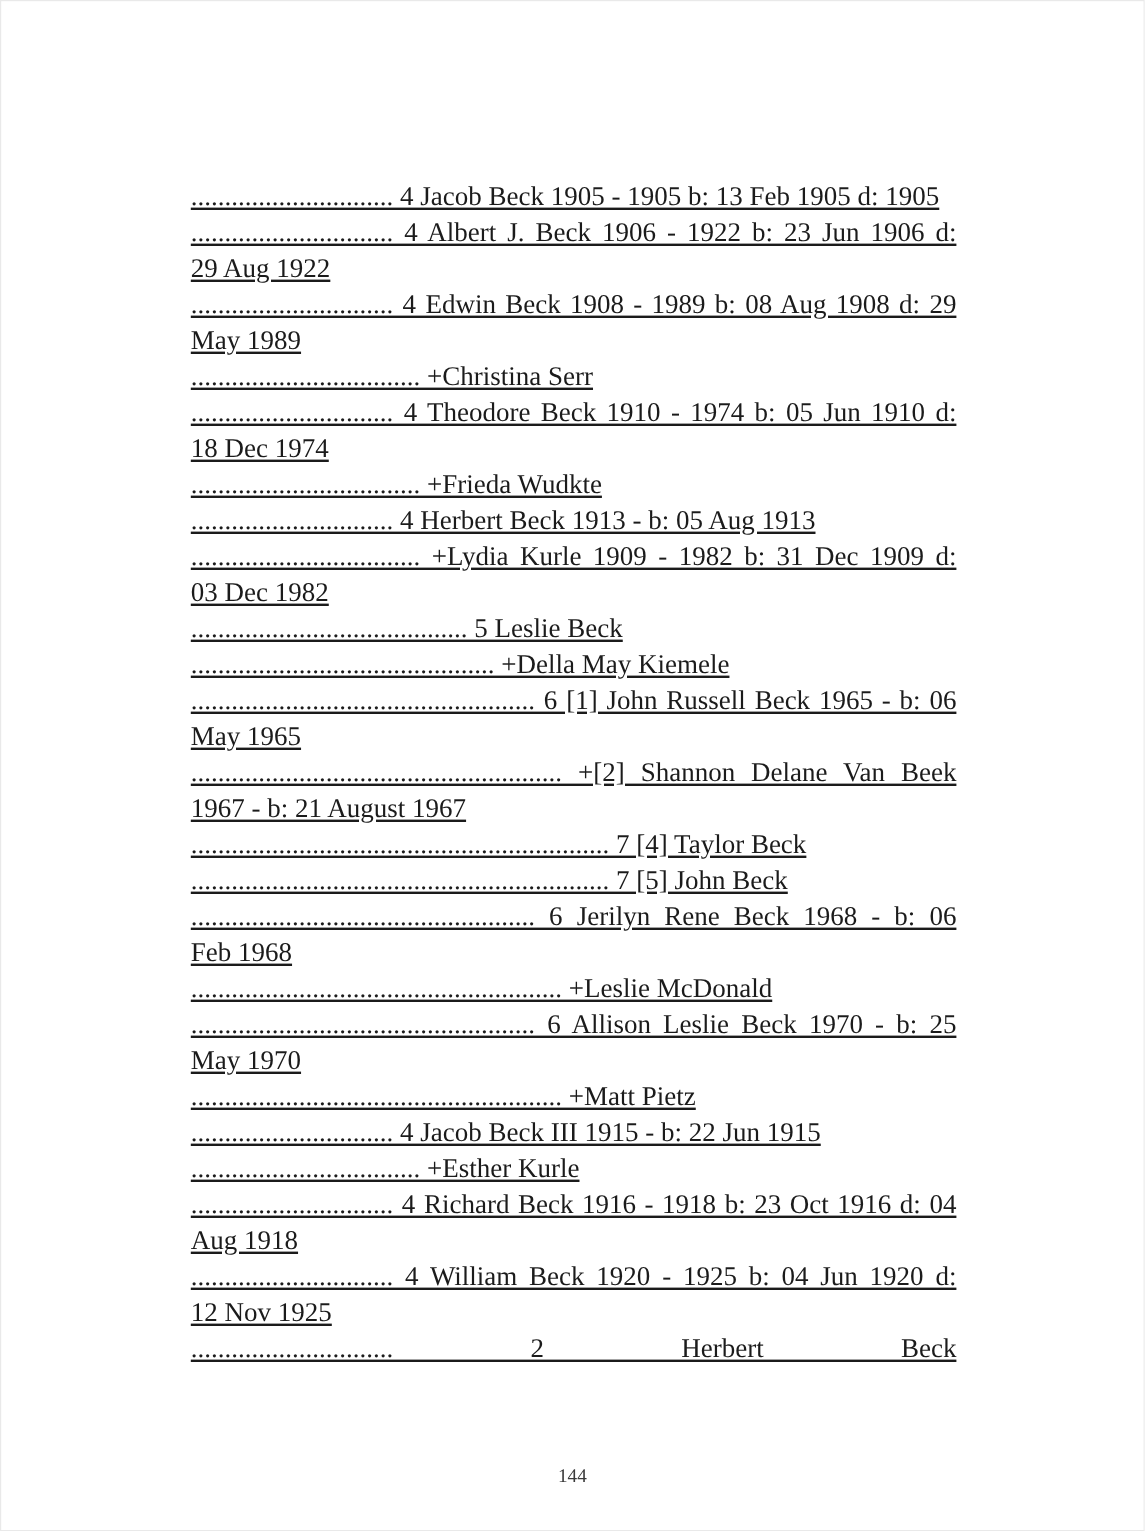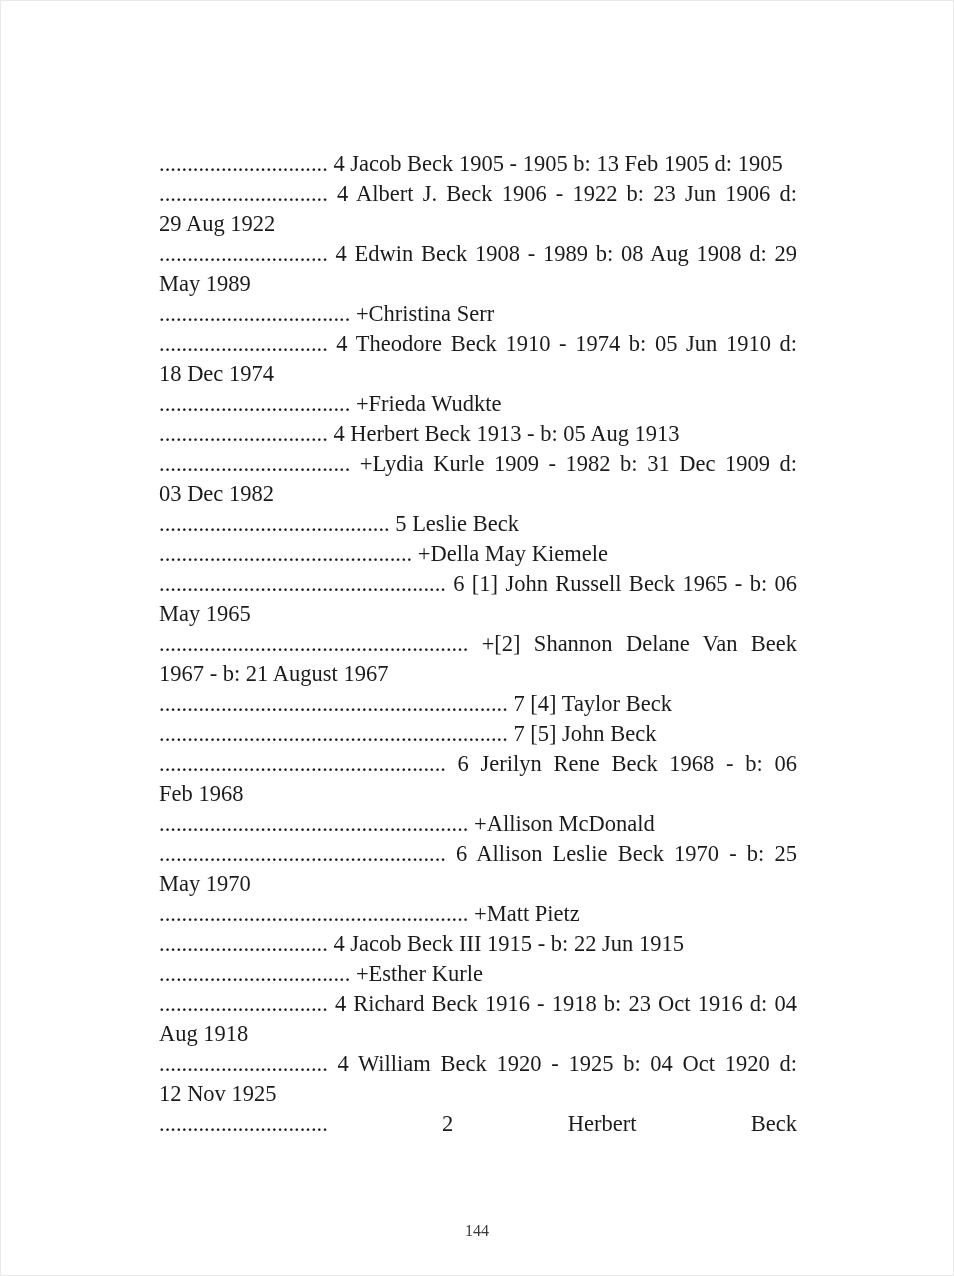--- a/index.html
+++ b/index.html
@@ -24,20 +24,21 @@
     width: 638px;
     font-size: 22.5px;
     line-height: 30px;
   }
 
   .entry { display: block; }
 
   .entry-line {
     text-align: justify;
     white-space: normal;
+    text-decoration: underline;
   }
 
   
   .entry-line.stretch {
     text-align: justify;
     text-align-last: justify;
     -moz-text-align-last: justify;
   }
 
   .page-number {
@@ -103,41 +104,41 @@
         <div class="entry-line">.............................................................. 7 [4] Taylor Beck</div>
       </div>
       <div class="entry">
         <div class="entry-line">.............................................................. 7 [5] John Beck</div>
       </div>
       <div class="entry">
         <div class="entry-line stretch">................................................... 6 Jerilyn Rene Beck 1968 - b: 06</div>
         <div class="entry-line">Feb 1968</div>
       </div>
       <div class="entry">
-        <div class="entry-line">....................................................... +Allison McDonald</div>
+        <div class="entry-line">....................................................... +Leslie McDonald</div>
       </div>
       <div class="entry">
         <div class="entry-line stretch">................................................... 6 Allison Leslie Beck 1970 - b: 25</div>
         <div class="entry-line">May 1970</div>
       </div>
       <div class="entry">
         <div class="entry-line">....................................................... +Matt Pietz</div>
       </div>
       <div class="entry">
         <div class="entry-line">.............................. 4 Jacob Beck III 1915 - b: 22 Jun 1915</div>
       </div>
       <div class="entry">
         <div class="entry-line">.................................. +Esther Kurle</div>
       </div>
       <div class="entry">
         <div class="entry-line stretch">.............................. 4 Richard Beck 1916 - 1918 b: 23 Oct 1916 d: 04</div>
         <div class="entry-line">Aug 1918</div>
       </div>
       <div class="entry">
-        <div class="entry-line stretch">.............................. 4 William Beck 1920 - 1925 b: 04 Oct 1920 d:</div>
+        <div class="entry-line stretch">.............................. 4 William Beck 1920 - 1925 b: 04 Jun 1920 d:</div>
         <div class="entry-line">12 Nov 1925</div>
       </div>
       <div class="entry">
         <div class="entry-line stretch">.............................. 2 Herbert Beck</div>
       </div>
     </div>
   <div class="page-number">144</div>
 </div>
 
 </body></html>

